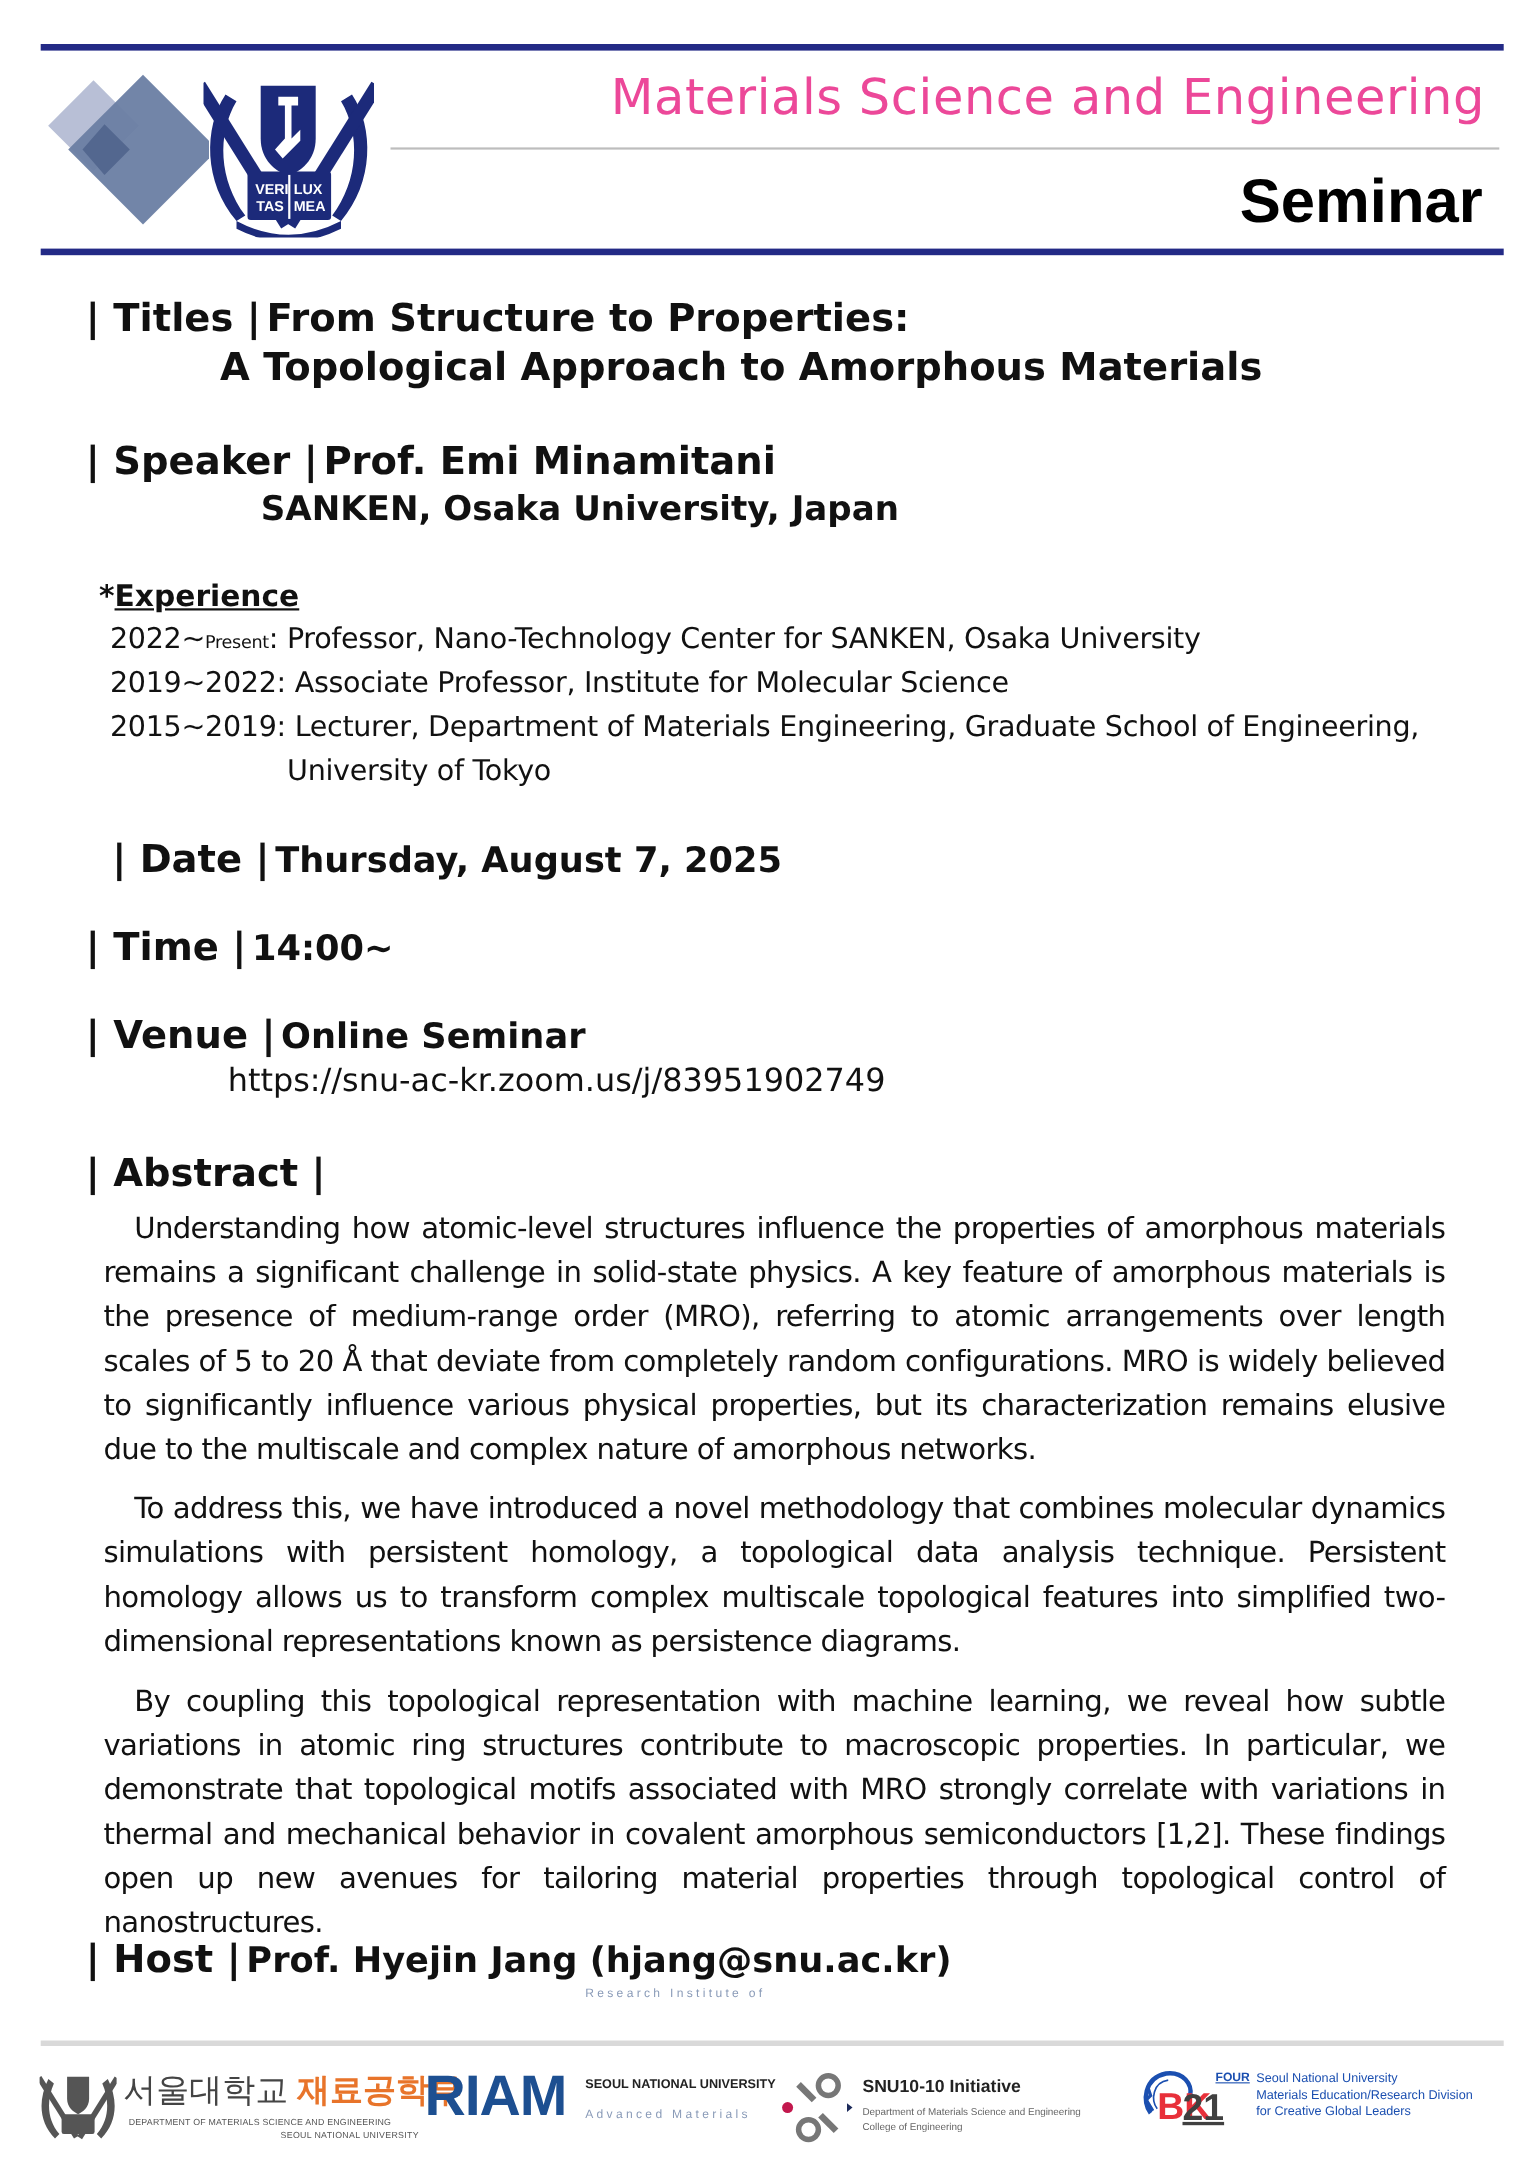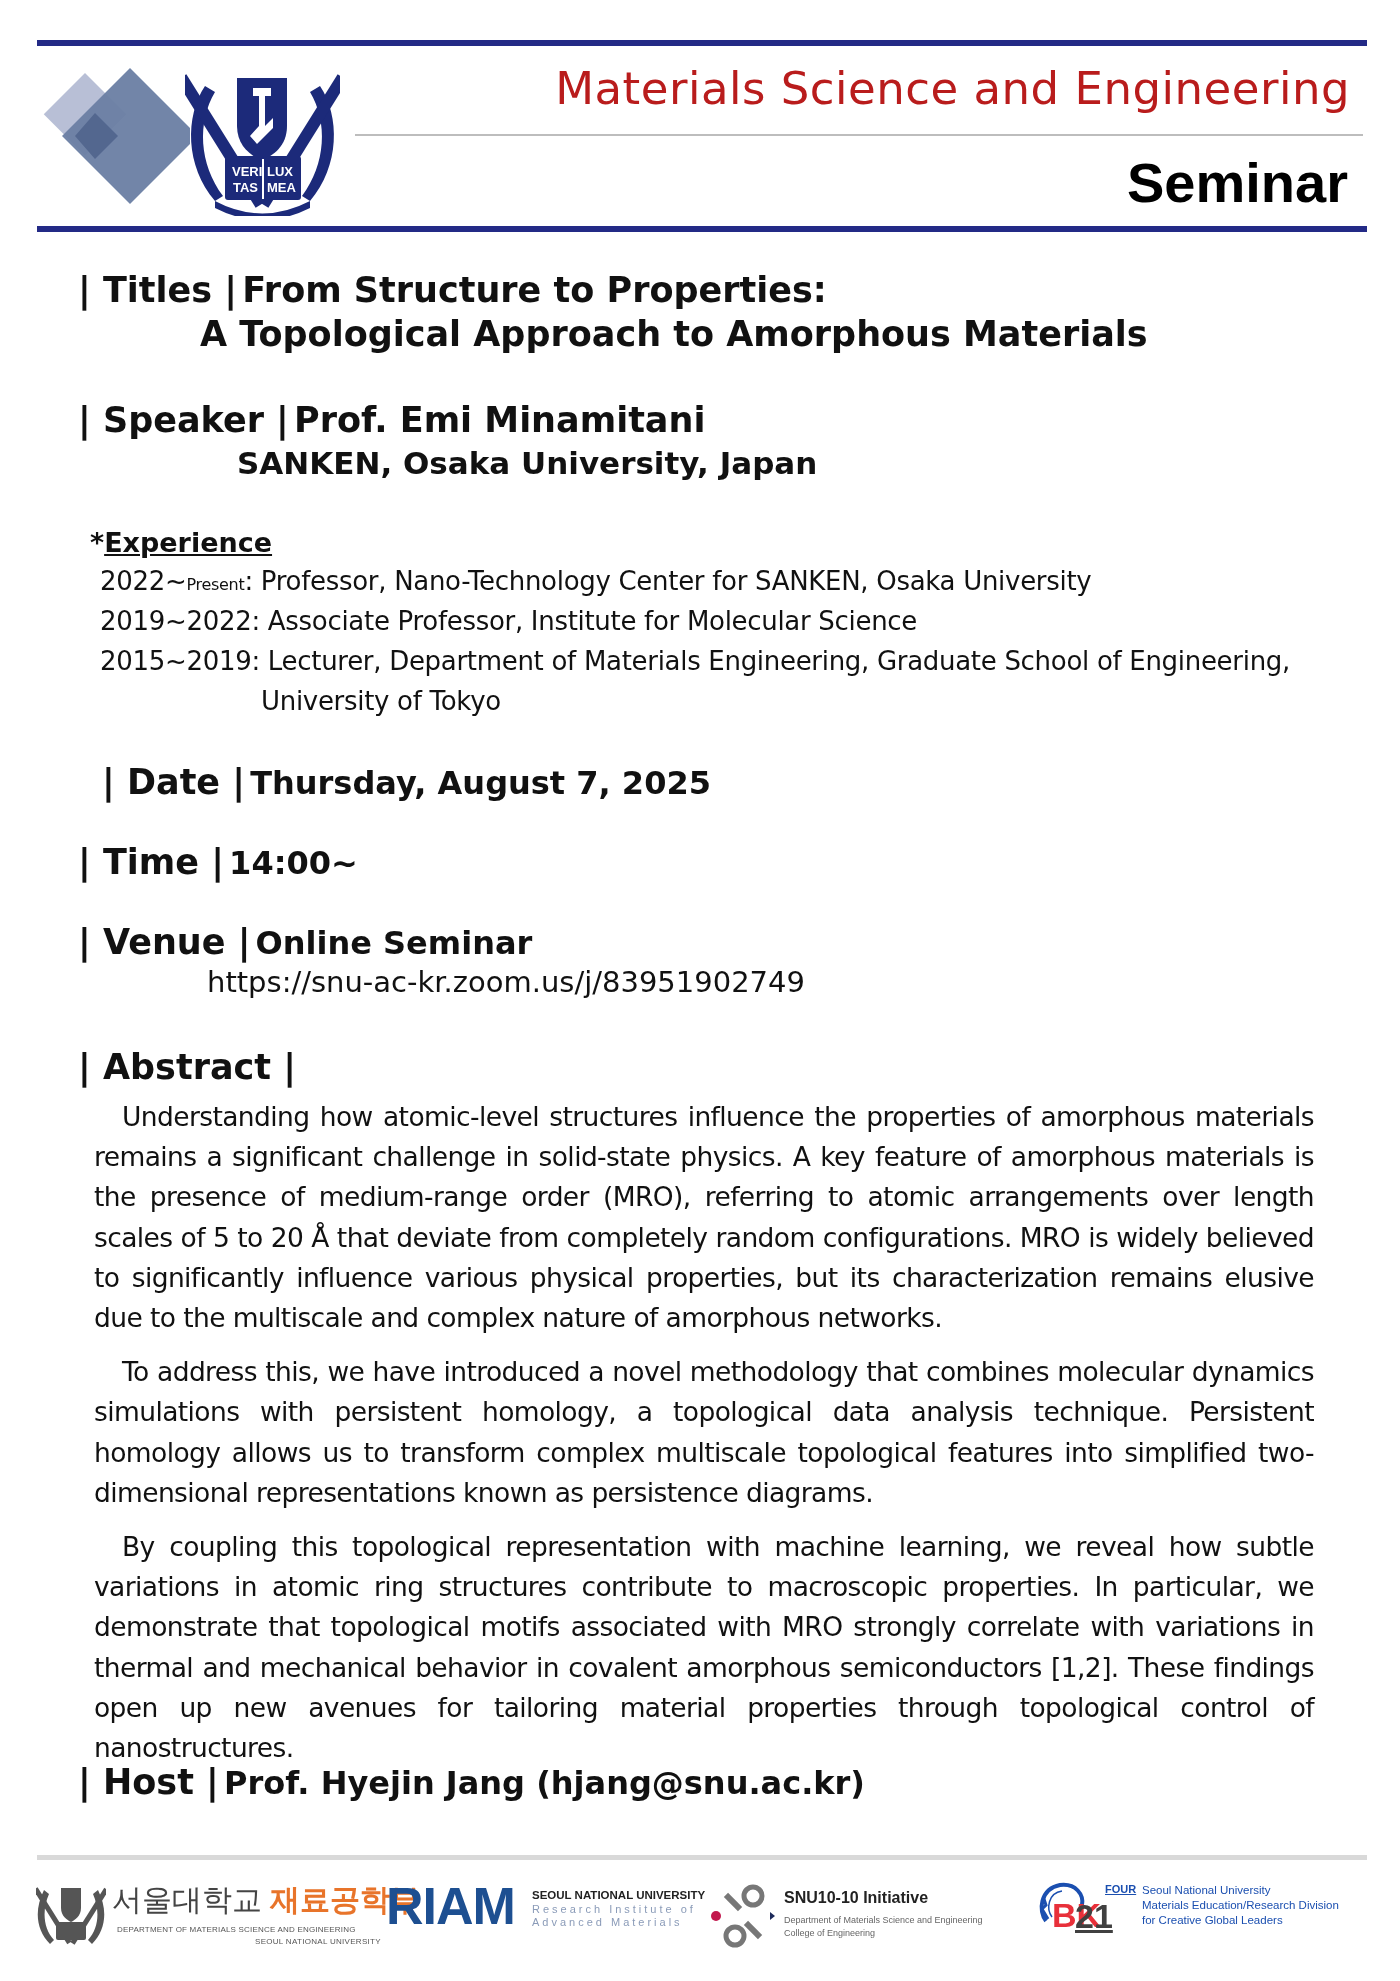--- a/index.html
+++ b/index.html
@@ -5,21 +5,21 @@
   html, body { margin: 0; padding: 0; background: #ffffff; }
   body { width: 1400px; height: 1981px; position: relative; overflow: hidden;
          font-family: "Liberation Sans", "DejaVu Sans", sans-serif; color: #111; }
 
   
   .hbar { position: absolute; left: 37px; width: 1330px; height: 6px; background: #232a86; }
   .hbar.top { top: 40px; }
   .hbar.bot { top: 226px; }
   .hdiv { position: absolute; left: 355px; top: 134px; width: 1008px; height: 2px; background: #bdbdbd; }
   .dept { position: absolute; right: 50px; top: 62px; font-size: 45px; letter-spacing: 0.5px;
-          font-family: "DejaVu Sans", sans-serif; color: #b91c1c; }
+          font-family: "DejaVu Sans", sans-serif; color: #ec4899; }
   .seminar { position: absolute; right: 52px; top: 150px; font-size: 56px; font-weight: bold;
              font-family: "Liberation Sans", sans-serif; color: #000; }
   .diamonds { position: absolute; left: 40px; top: 60px; width: 150px; height: 150px; }
   .crest { position: absolute; left: 185px; top: 56px; width: 155px; height: 160px; }
 
   
   .lbl { font-weight: bold; font-size: 35px; }
   .row { position: absolute; left: 78px; white-space: nowrap; font-family: "DejaVu Sans", sans-serif; }
   .big { font-weight: bold; font-size: 35px; }
   .sub { font-weight: bold; font-size: 31px; }
@@ -152,21 +152,21 @@
     </g>
   </svg>
 </div>
 <div class="flogo kor" style="left:112px; top:1880px; color:#444;">서울대학교</div>
 <div class="flogo kor" style="left:270px; top:1880px; color:#e8742a; font-weight:bold;">재료공학부</div>
 <div class="flogo" style="left:117px; top:1925px; font-size:8px; color:#555; letter-spacing:0.2px;">DEPARTMENT OF MATERIALS SCIENCE AND ENGINEERING</div>
 <div class="flogo" style="left:255px; top:1937px; font-size:8px; color:#555; letter-spacing:0.3px;">SEOUL NATIONAL UNIVERSITY</div>
 
 <div class="flogo" style="left:386px; top:1876px; font-size:52px; font-weight:bold; color:#1d4f91; letter-spacing:-1px; font-family:'Liberation Sans',sans-serif;">RIAM</div>
 <div class="flogo" style="left:532px; top:1889px; font-size:11.5px; font-weight:bold; color:#222;">SEOUL NATIONAL UNIVERSITY</div>
-<div class="flogo" style="left:532px; top:1903px; font-size:11px; color:#8a9bb8; letter-spacing:3px;">Research Institute of</div>
+<div class="flogo" style="left:532px; top:1806px; font-size:11px; color:#8a9bb8; letter-spacing:3px;">Research Institute of</div>
 <div class="flogo" style="left:532px; top:1916px; font-size:11px; color:#8a9bb8; letter-spacing:3px;">Advanced Materials</div>
 
 <div class="flogo" style="left:708px; top:1880px; width:70px; height:70px;">
   <svg viewBox="0 0 70 70" width="70" height="70">
     <circle cx="8" cy="36" r="5" fill="#c2184d"></circle>
     <rect x="22" y="12" width="6" height="20" fill="#777" transform="rotate(-45 25 22)"></rect>
     <circle cx="45" cy="16" r="9" fill="none" stroke="#777" stroke-width="5"></circle>
     <circle cx="27" cy="56" r="9" fill="none" stroke="#777" stroke-width="5"></circle>
     <rect x="42" y="40" width="6" height="20" fill="#777" transform="rotate(-45 45 50)"></rect>
     <polygon points="62,32 67,36 62,40" fill="#1c2a5a"></polygon>

